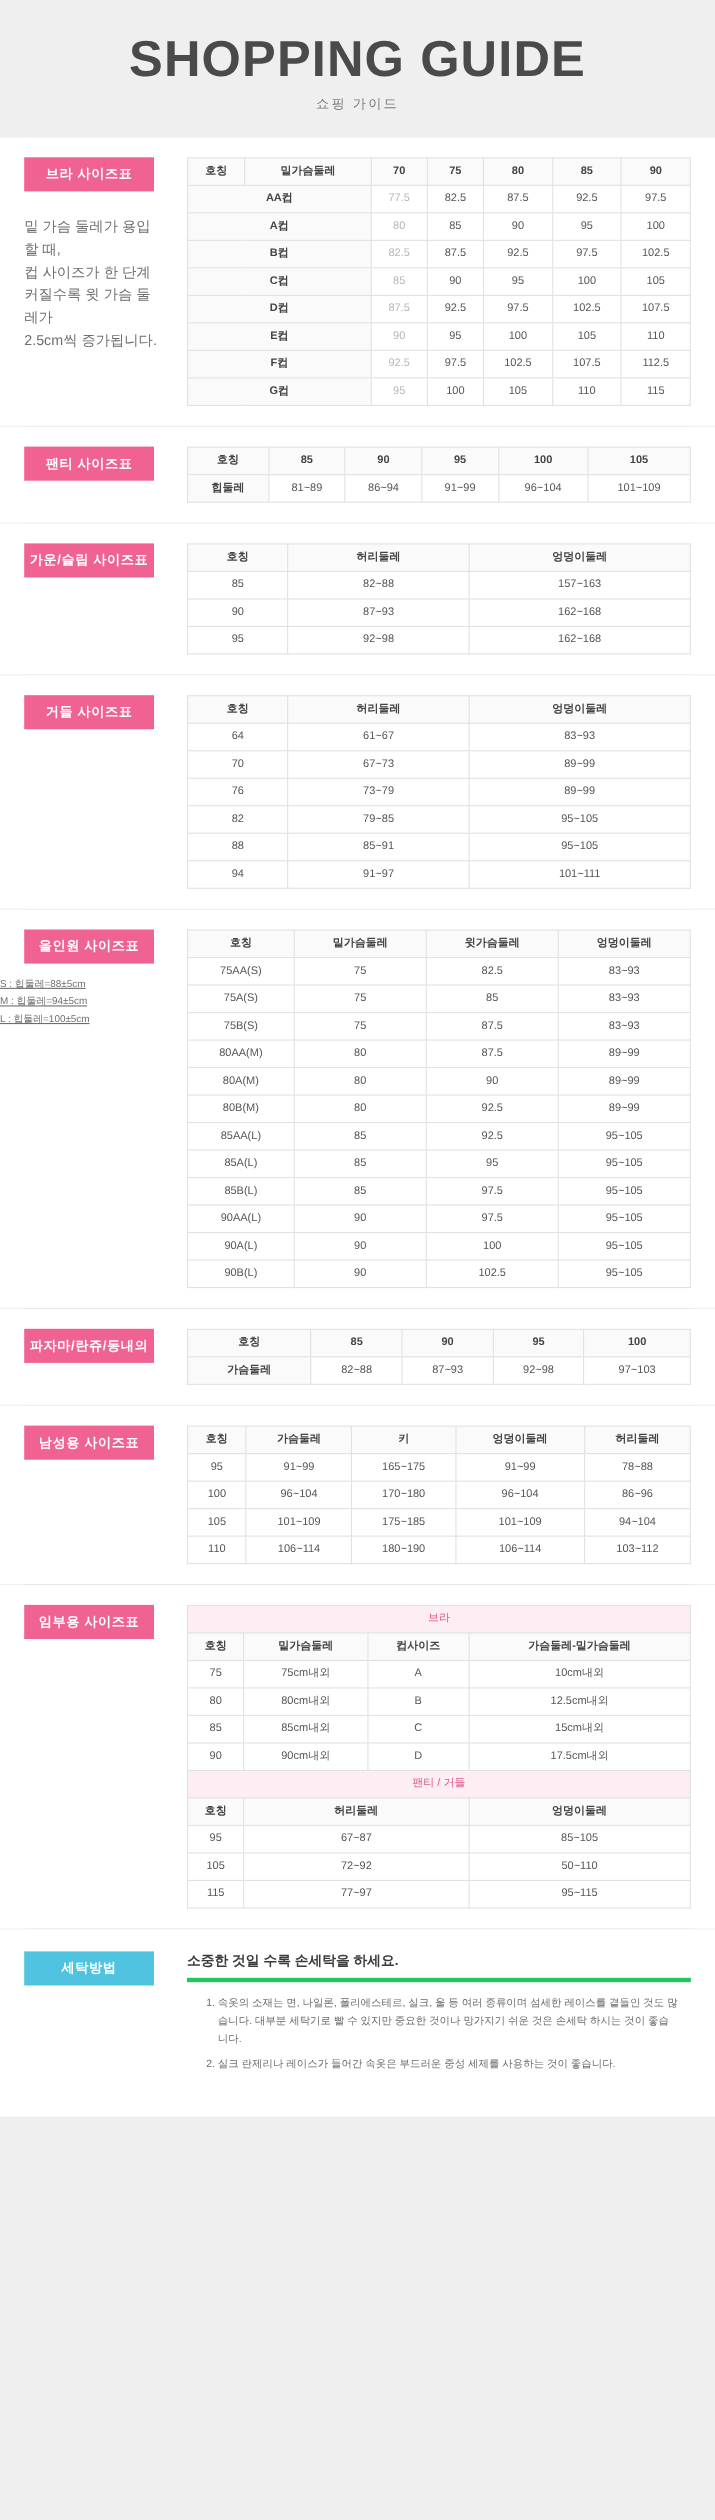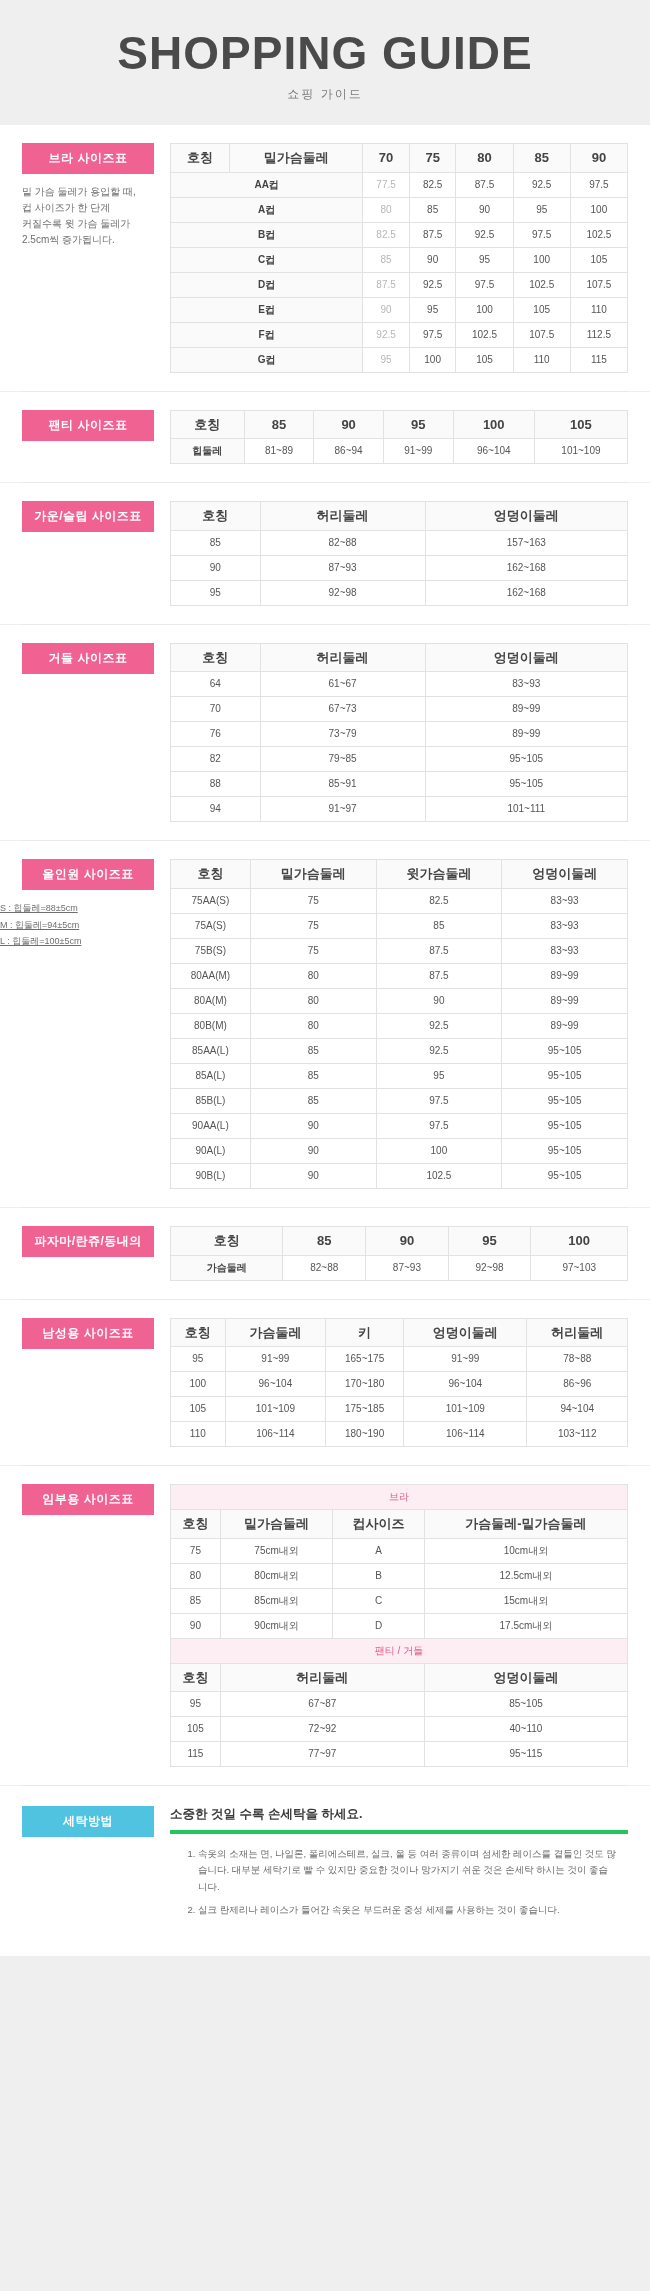--- a/index.html
+++ b/index.html
@@ -40,35 +40,35 @@
     align-items:flex-start;
   }
   .tag-col {
     width:170px;
     flex:0 0 170px;
     padding-left:0;
     position:relative;
   }
   .tag {
     display:block;
-    width:132px;
+    width:118px;
     margin-left:22px;
     background:#f06292;
     color:#ffffff;
     text-align:center;
     font-size:12px;
     font-weight:bold;
     padding:7px 0;
     letter-spacing:0.5px;
   }
   .tag.blue { background:#4fc3e0; }
   .tag-note {
     margin-left:22px;
-    margin-top:10px;
-    font-size:10px;
+    margin-top:22px;
+    font-size:13px;
     line-height:1.6;
     color:#6e6e6e;
     width:125px;
   }
   .tag-note2 {
     margin-top:10px;
     font-size:9px;
     line-height:1.8;
     color:#6e6e6e;
     width:135px;
@@ -88,21 +88,21 @@
     border:1px solid #e2e2e2;
     text-align:center;
     padding:6px 2px;
     font-weight:normal;
     line-height:1.2;
   }
   table.grid th {
     background:#fafafa;
     color:#444;
     font-weight:bold;
-    font-size:13px;
+    font-size:10px;
   }
   table.grid td.rowhead {
     background:#fafafa;
     font-weight:bold;
     color:#444;
   }
   table.grid td.light { color:#b7b7b7; }
   .pinkhead th {
     background:#fdeef3;
     color:#e0558a;
@@ -580,21 +580,21 @@
             <th>엉덩이둘레</th>
           </tr>
           <tr>
             <td>95</td>
             <td colspan="2">67~87</td>
             <td>85~105</td>
           </tr>
           <tr>
             <td>105</td>
             <td colspan="2">72~92</td>
-            <td>40~110</td>
+            <td>50~110</td>
           </tr>
           <tr>
             <td>115</td>
             <td colspan="2">77~97</td>
             <td>95~115</td>
           </tr>
         </tbody>
       </table>
     </div>
   </div>

